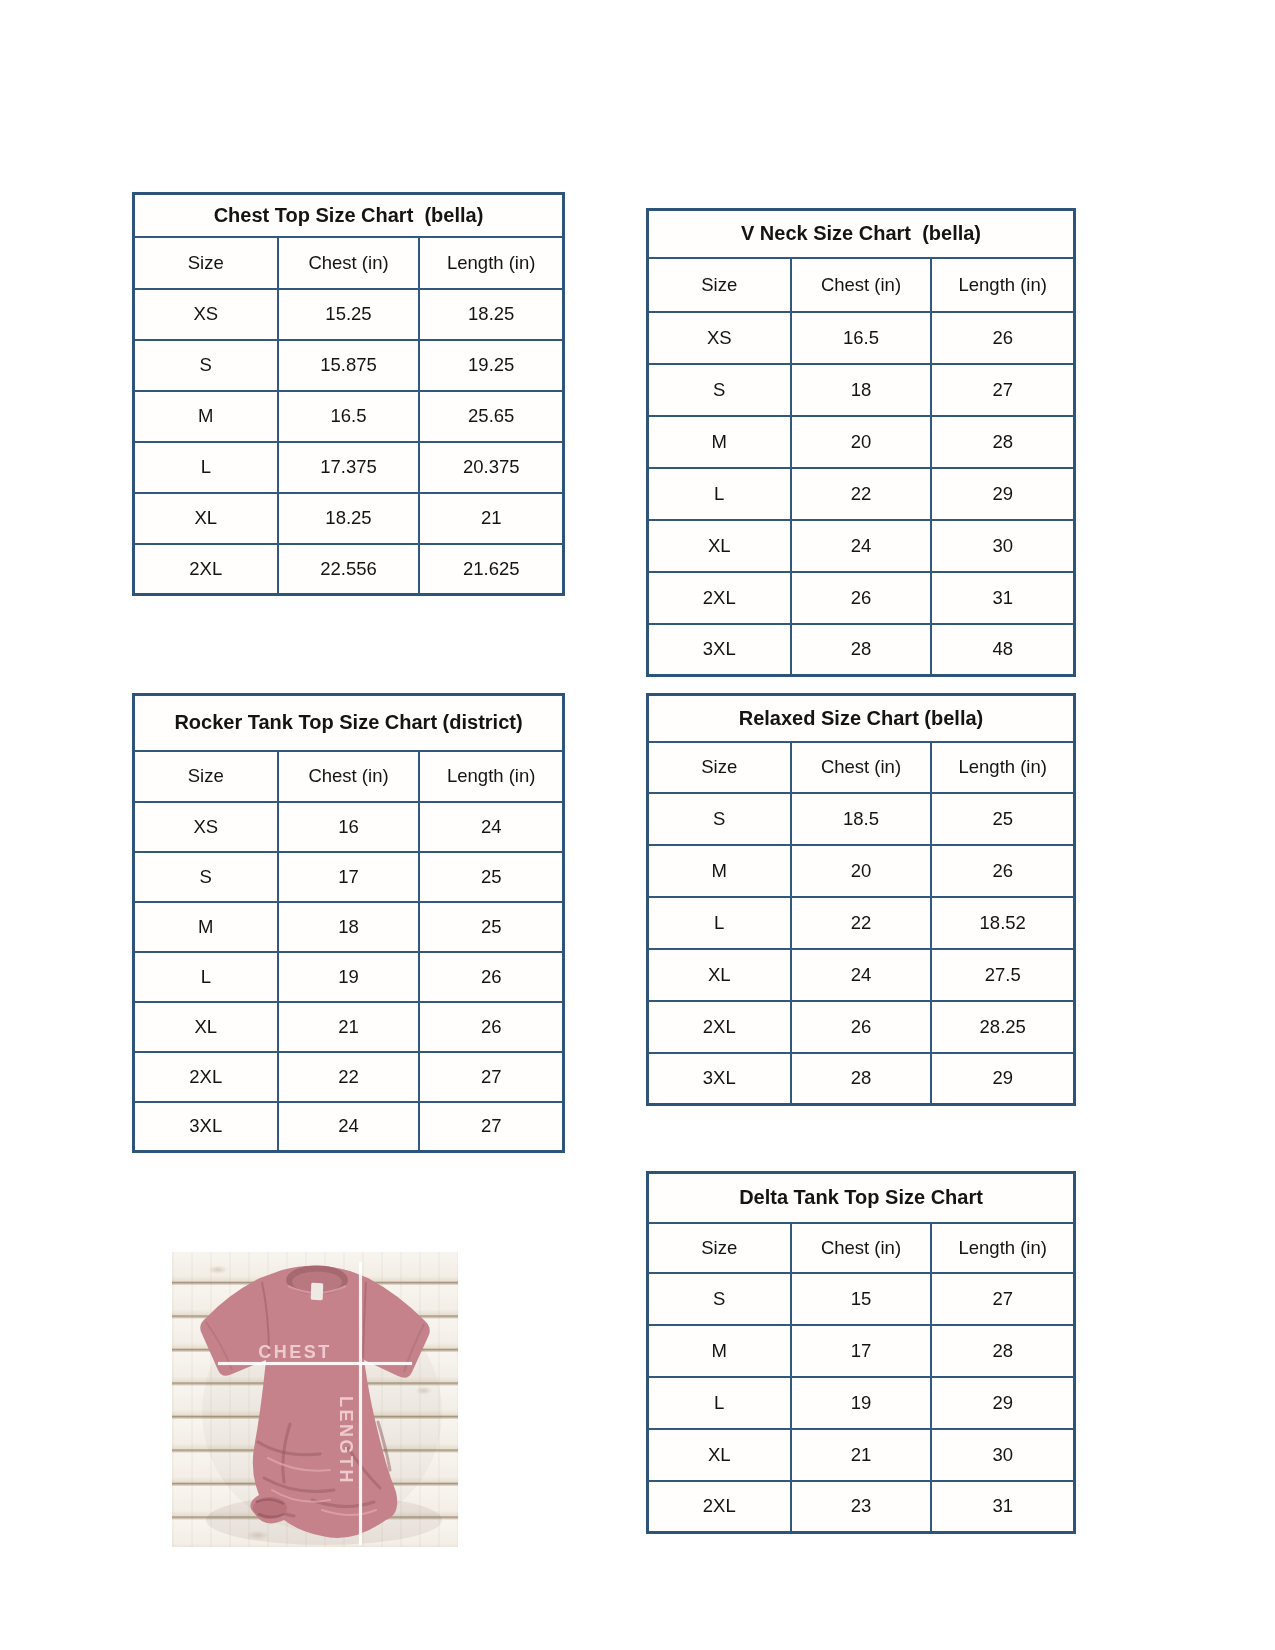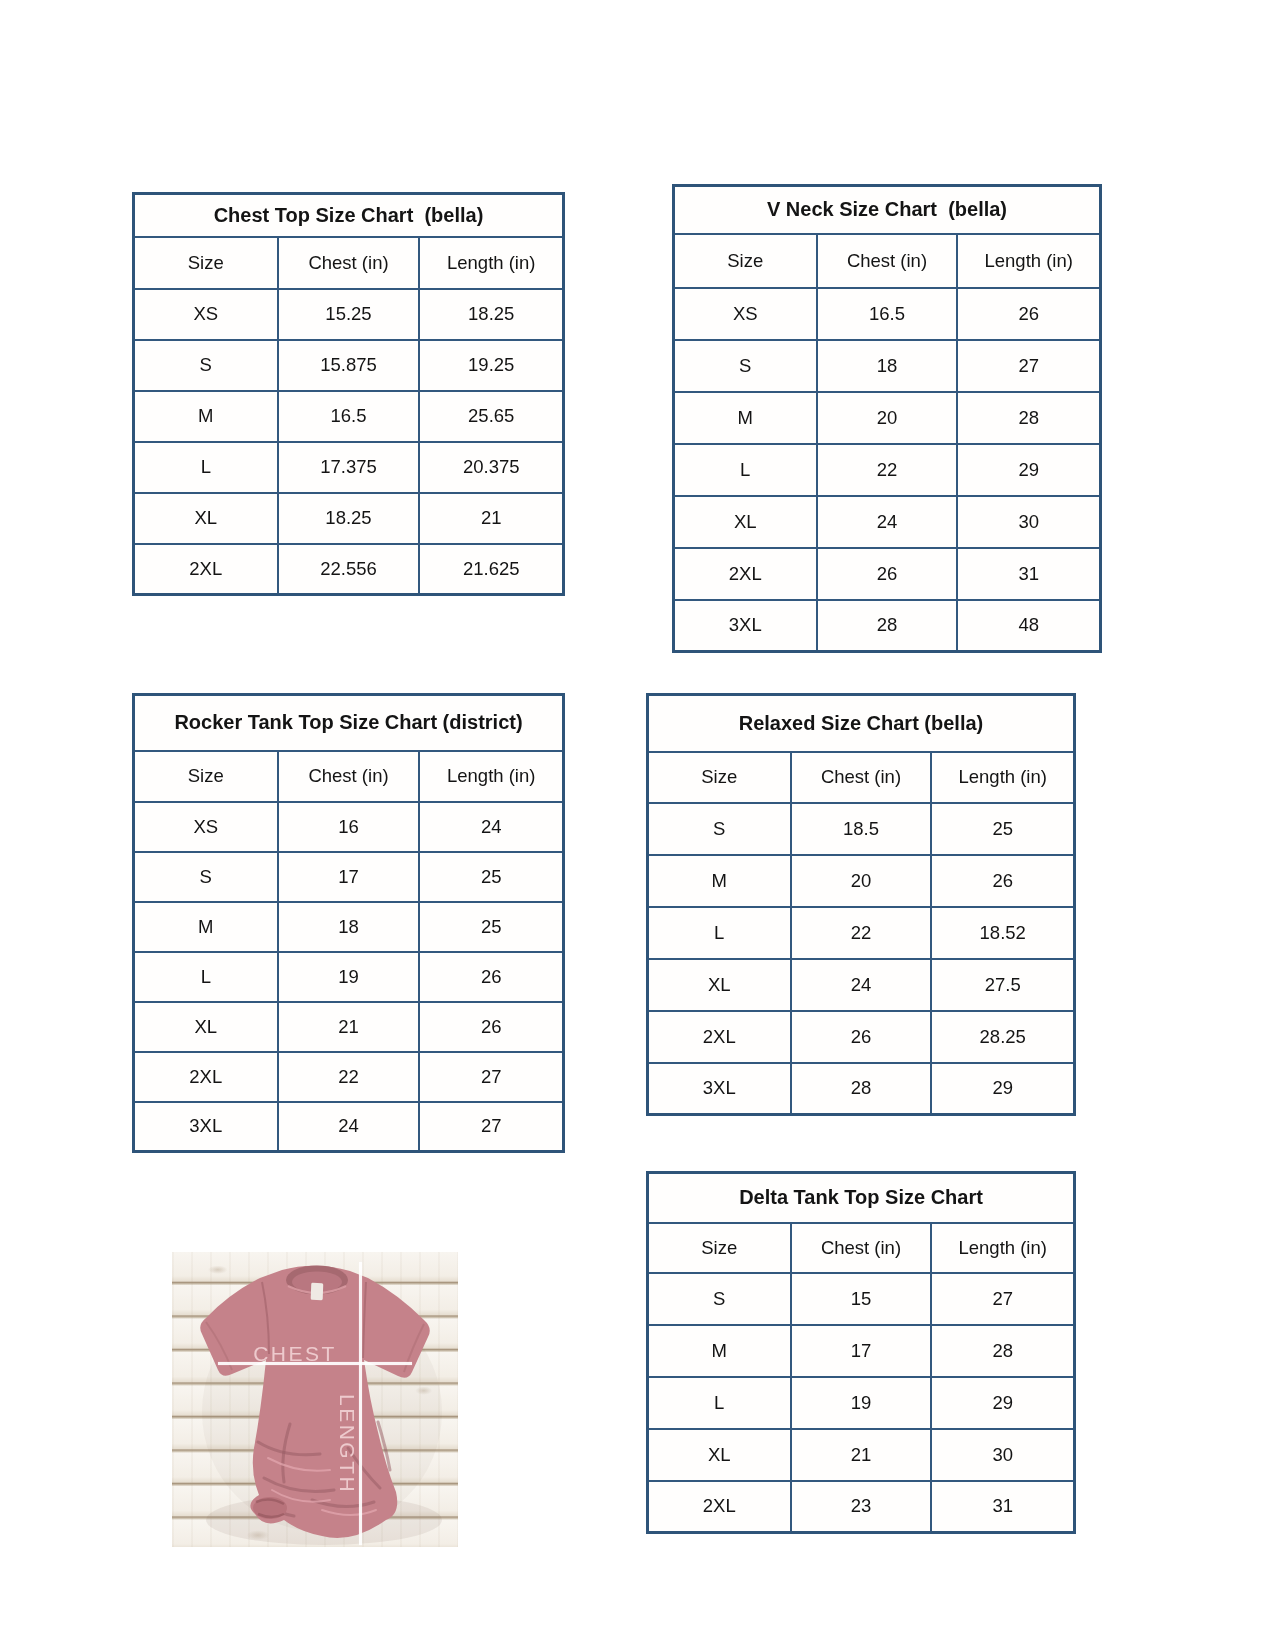--- a/index.html
+++ b/index.html
@@ -19,50 +19,50 @@
   .size-table th, .size-table td {
     border:2px solid #33587e;
     text-align:center; vertical-align:middle;
     font-size:18.5px; font-weight:400; color:#141414;
     padding:0; overflow:hidden;
   }
   .size-table th.title {
     font-size:20px; font-weight:700; white-space:pre-wrap;
   }
   .t1 { left:132px; top:192px;  width:433px; }
-  .t2 { left:646px; top:184px;  width:430px;margin-left:26px; }
+  .t2 { left:646px; top:208px;  width:430px; }
   .t3 { left:132px; top:693px;  width:433px; }
   .t4 { left:646px; top:693px;  width:430px; }
   .t5 { left:646px; top:1143px; width:430px;margin-top:28px; }
 
   .t1 tr { height:51px; } .t1 tr.title-row { height:43px; } .t1 tr.header-row { height:52px; }
   .t2 tr { height:52px; } .t2 tr.title-row { height:48px; } .t2 tr.header-row { height:54px; }
   .t3 tr { height:50px; } .t3 tr.title-row { height:56px; } .t3 tr.header-row { height:51px; }
-  .t4 tr { height:52px; } .t4 tr.title-row { height:57px; } .t4 tr.header-row { height:51px; }
+  .t4 tr { height:52px; } .t4 tr.title-row { height:47px; } .t4 tr.header-row { height:51px; }
   .t5 tr { height:52px; } .t5 tr.title-row { height:50px; } .t5 tr.header-row { height:50px; }
 
   
   .photo {
     position:absolute; left:172px; top:1252px; width:286px; height:295px;
     overflow:hidden;
     background:
       radial-gradient(14px 6px at 16% 6%,  rgba(150,125,95,.30), rgba(150,125,95,0) 70%),
       radial-gradient(12px 6px at 88% 47%, rgba(150,125,95,.28), rgba(150,125,95,0) 70%),
       radial-gradient(16px 7px at 30% 96%, rgba(150,125,95,.25), rgba(150,125,95,0) 70%),
       repeating-linear-gradient(90deg, rgba(166,146,120,.07) 0 2px, rgba(255,255,255,0) 2px 19px),
       repeating-linear-gradient(180deg,
         #f8f5f0 0px, #f3eee6 24px, #e7dfd2 29px,
         #a99780 30.5px, #cfc4b2 32px, #f8f5f0 33.5px);
   }
   .photo svg { position:absolute; left:0; top:0; }
   .measure-line { position:absolute; background:rgba(255,255,255,.92); box-shadow:0 0 1px rgba(255,255,255,.7); }
   .chest-line  { left:46px;  top:110px; width:194px; height:2.5px; }
   .length-line { left:187px; top:10px;  width:2.5px; height:283px; }
   .photo-label {
-    position:absolute; font-size:21px; font-weight:400;
+    position:absolute; font-size:18px; font-weight:700;
     letter-spacing:2.5px; color:#efcdd0; opacity:.96;
   }
   .chest-label  { left:63px; top:90px; width:120px; text-align:center; }
   .length-label { left:163px; top:142px; height:92px; writing-mode:vertical-rl; text-align:center; }
 </style>
 </head>
 <body>
 
 <div class="page">
 

